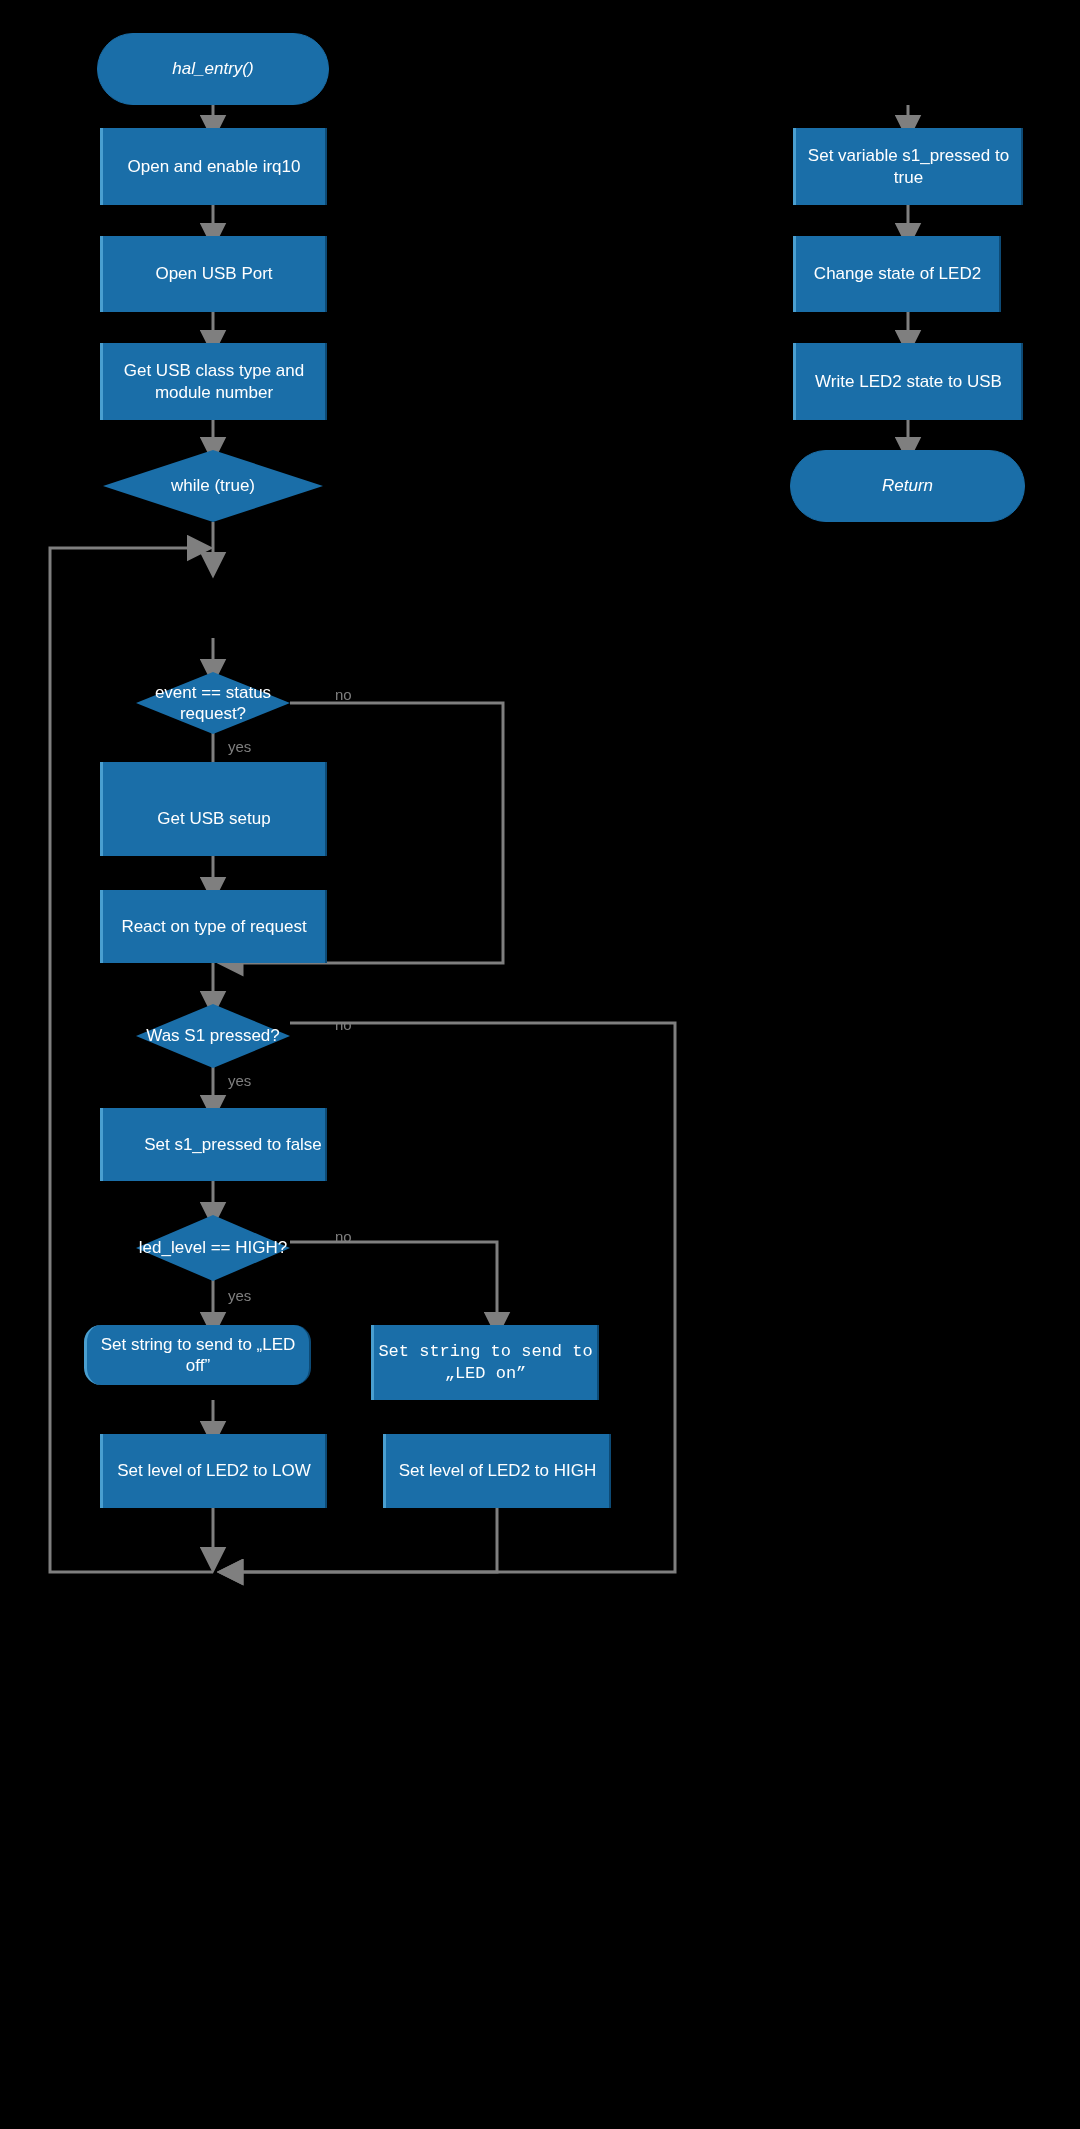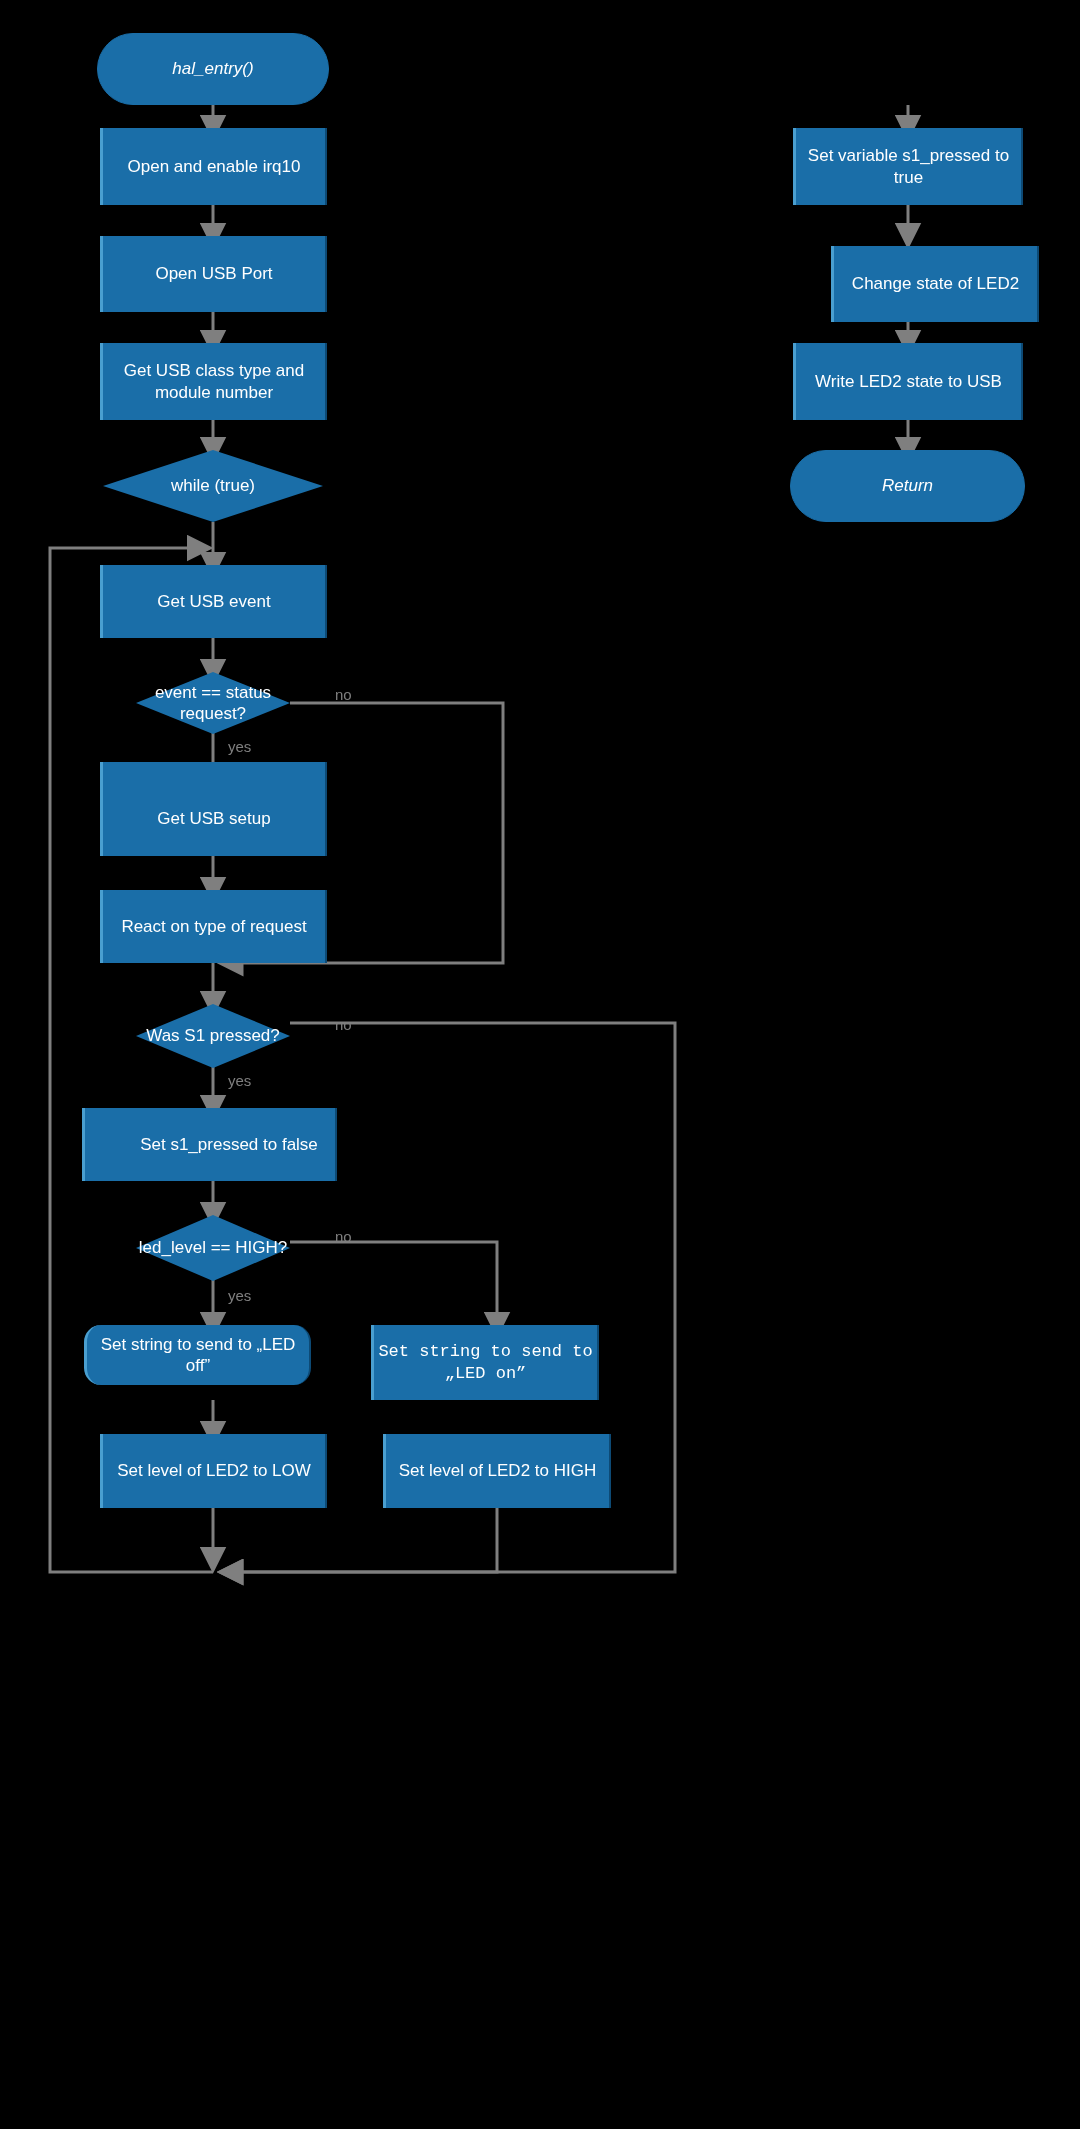--- a/index.html
+++ b/index.html
@@ -81,41 +81,38 @@
   </div>
 
   <div class="node dec" style="left:103px;top:450px;width:220px;height:72px;">
     <span class="dectext">while (true)</span>
   </div>
 
   <div class="node proc" style="left:100px;top:762px;width:227px;height:76px;">
     <span>Get USB setup</span>
   </div>
 
-  <div class="node proc" style="left:100px;top:565px;width:227px;height:73px;">
-    <span>Get USB event</span>
-  </div>
 
   <div class="node dec" style="left:136px;top:672px;width:154px;height:62px;">
     <span class="dectext">event == status request?</span>
   </div>
 
   <div class="node proc" style="left:100px;top:781px;width:227px;height:75px;">
     <span>Get USB setup</span>
   </div>
 
   <div class="node proc" style="left:100px;top:890px;width:227px;height:73px;">
     <span>React on type of request</span>
   </div>
 
   <div class="node dec" style="left:136px;top:1004px;width:154px;height:64px;">
     <span class="dectext">Was S1 pressed?</span>
   </div>
 
-  <div class="node proc" style="left:82px;top:1108px;width:255px;height:73px;padding-left:38px;">
+  <div class="node proc" style="left:100px;top:1108px;width:227px;height:73px;padding-left:38px;">
     <span>Set s1_pressed to false</span>
   </div>
 
   <div class="node dec" style="left:136px;top:1215px;width:154px;height:66px;">
     <span class="dectext">led_level == HIGH?</span>
   </div>
 
   <div class="node proc" style="left:84px;top:1325px;width:227px;height:60px;border-radius:17px;">
     <span>Set string to send to „LED off”</span>
   </div>
@@ -130,21 +127,21 @@
 
   <div class="node proc" style="left:383px;top:1434px;width:228px;height:74px;">
     <span>Set level of LED2 to HIGH</span>
   </div>
 
 
   <div class="node proc" style="left:793px;top:128px;width:230px;height:77px;">
     <span>Set variable s1_pressed to true</span>
   </div>
 
-  <div class="node proc" style="left:831px;top:236px;width:208px;height:76px;margin-top:10px;">
+  <div class="node proc" style="left:793px;top:236px;width:208px;height:76px;">
     <span>Change state of LED2</span>
   </div>
 
   <div class="node proc" style="left:793px;top:343px;width:230px;height:77px;">
     <span>Write LED2 state to USB</span>
   </div>
 
   <div class="node term" style="left:790px;top:450px;width:235px;height:72px;">
     <span>Return</span>
   </div>

